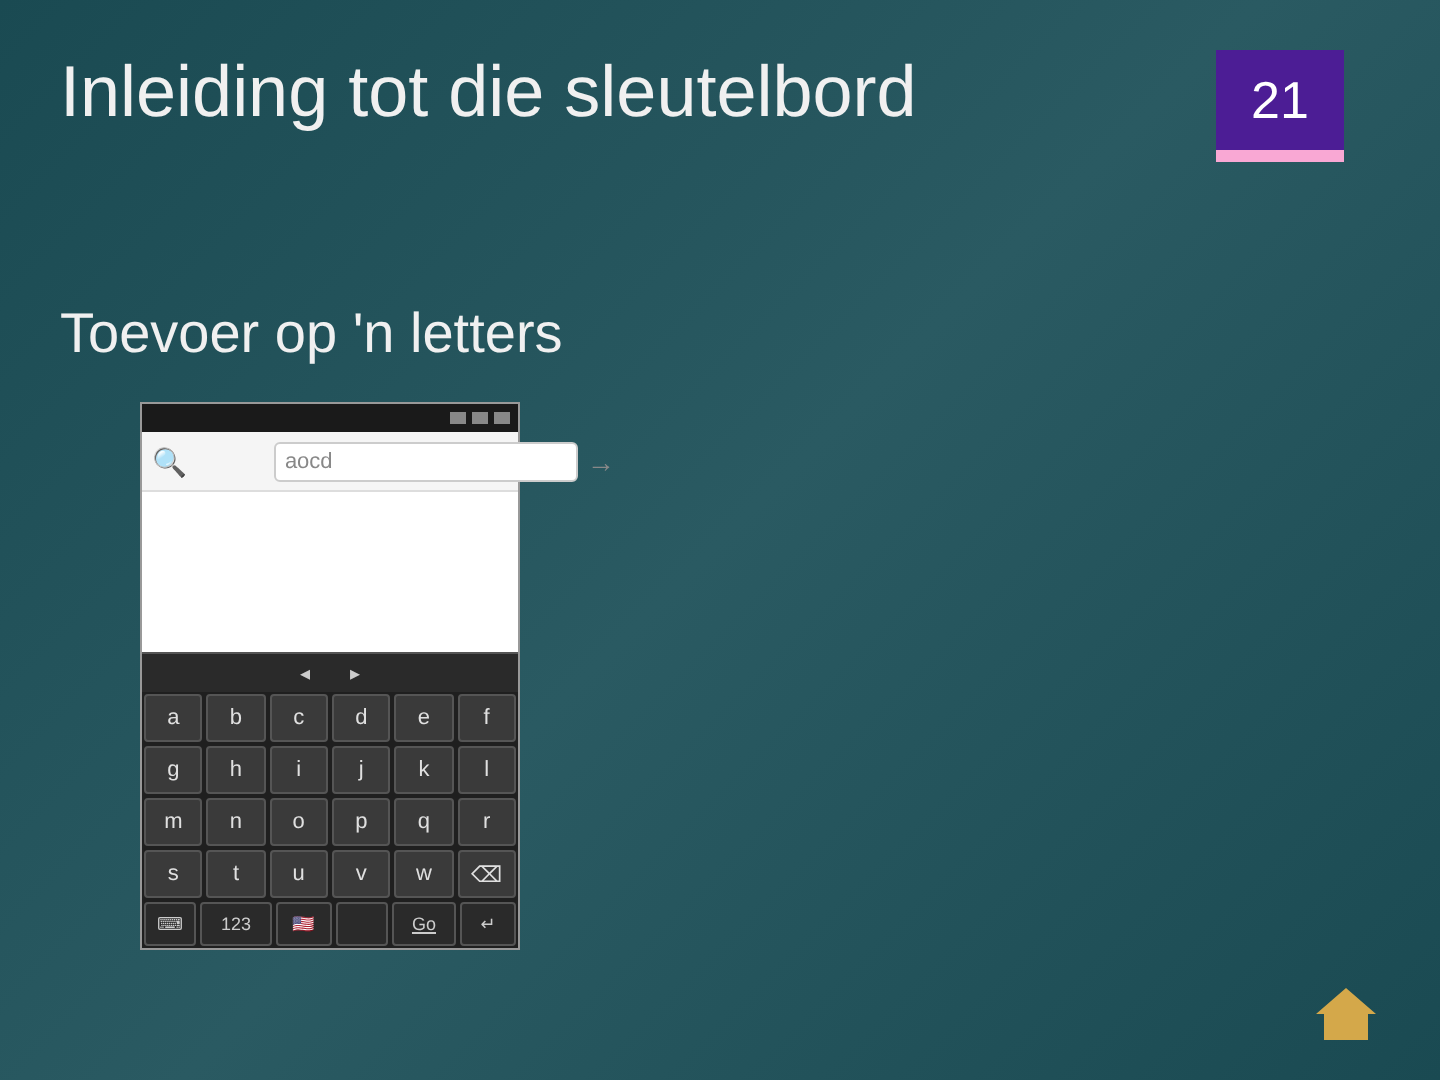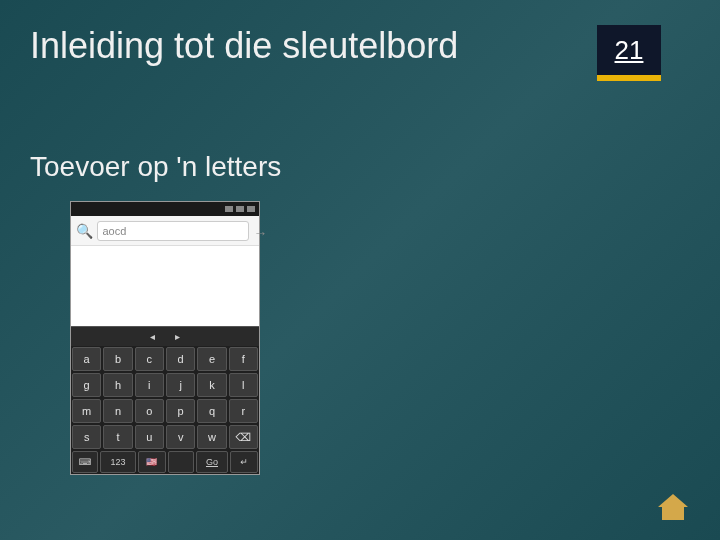--- a/index.html
+++ b/index.html
@@ -8,40 +8,39 @@
     height: 540px;
     background: linear-gradient(135deg, #1a4a52 0%, #2a5a62 50%, #1a4a52 100%);
     font-family: Arial, Helvetica, sans-serif;
     position: relative;
     overflow: hidden;
   }
   .header {
     display: flex;
     align-items: flex-start;
     justify-content: space-between;
-    padding: 25px 11px 0 30px;
+    padding: 25px 0 0 30px;
     text-align: right;
   }
   .title {
     color: #f0f0f0;
     font-size: 36px;
     font-weight: normal;
   }
   .page-num-box {
     width: 64px;
     height: 56px;
-    background: #0f172a;
-    border-bottom: 6px solid #eab308;
+    background: #4c1d95;
+    border-bottom: 6px solid #f9a8d4;
     color: #fff;
     font-size: 26px;
     display: flex;
     align-items: center;
     justify-content: center;
     margin-right: 48px;
-    text-decoration: underline;
   }
   .subtitle {
     color: #f0f0f0;
     font-size: 28px;
     font-weight: normal;
     margin: 70px 0 0 30px;
   }
   .content {
     display: flex;
     margin-top: 18px;
@@ -81,20 +80,21 @@
   }
   .search-input {
     flex: 1;
     height: 20px;
     border: 1px solid #ccc;
     border-radius: 3px;
     background: #fff;
     padding: 0 4px;
     font-size: 11px;
     color: #888;
+    margin-left: 40px;
   }
   .arrow-icon {
     font-size: 14px;
     color: #888;
   }
   .whitespace {
     height: 80px;
     background: #fff;
   }
   .suggestion {

